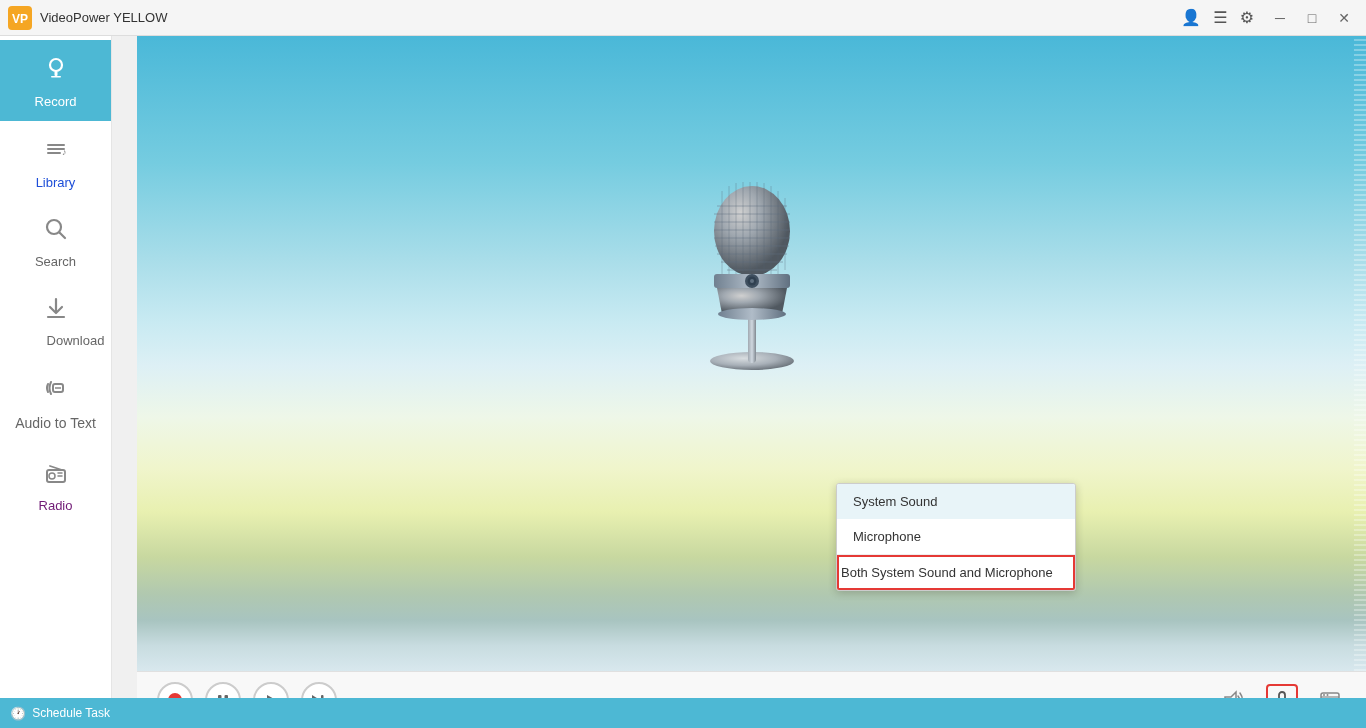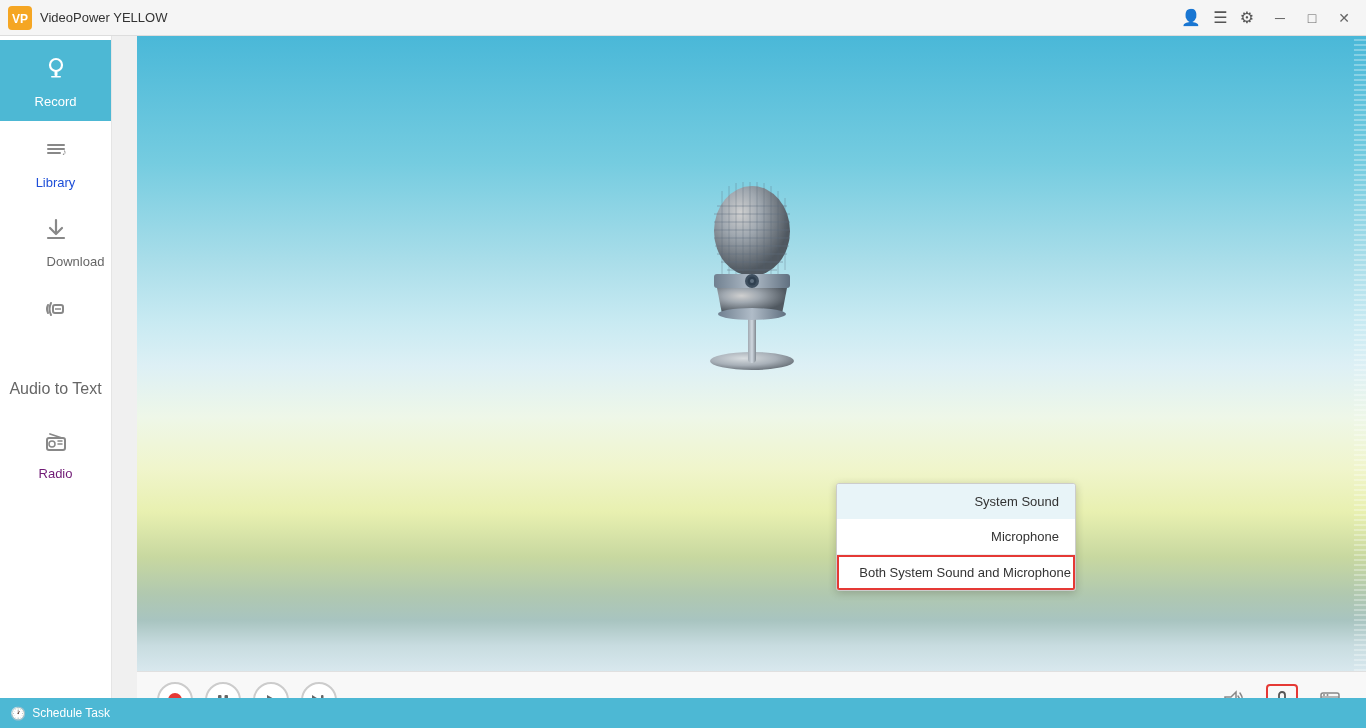--- a/index.html
+++ b/index.html
@@ -106,21 +106,20 @@
       height: 692px;
       overflow: hidden;
     }
 
     
     .bg-area {
       width: 100%;
       height: 635px;
       position: relative;
       background: linear-gradient(180deg, #4ab8d8 0%, #75cce0 20%, #a8dde9 35%, #c8eaf2 45%, #ddf0f5 52%, #eef7e8 60%, #f0f5cc 68%, #e8f0b0 75%, #c8d8a0 82%, #b0c8b0 88%, #a8c4c0 92%, #c8dce0 96%, #d8e8ee 100%);
-      text-align: right;
     }
 
     
     .mic-image {
       position: absolute;
       top: 120px;
       left: 50%;
       transform: translateX(-50%);
       width: 130px;
       height: 220px;
@@ -301,20 +300,29 @@
       <svg width="28" height="28" viewBox="0 0 28 28">
         <line x1="6" y1="10" x2="22" y2="10" stroke="#888" stroke-width="2" stroke-linecap="round"></line>
         <line x1="6" y1="14" x2="22" y2="14" stroke="#888" stroke-width="2" stroke-linecap="round"></line>
         <line x1="6" y1="18" x2="18" y2="18" stroke="#888" stroke-width="2" stroke-linecap="round"></line>
         <text x="20" y="20" font-size="9" fill="#888">♪</text>
       </svg>
     </span>
     <span style="color:#1d4ed8;font-size:13px;">Library</span>
   </div>
 
+  <div class="sidebar-item">
+    <span class="sidebar-icon">
+      <svg width="26" height="26" viewBox="0 0 26 26">
+          <circle cx="11" cy="11" r="7" fill="none" stroke="#888" stroke-width="2.2"></circle>
+          <line x1="16.5" y1="16.5" x2="22" y2="22" stroke="#888" stroke-width="2.2" stroke-linecap="round"></line>
+        </svg>
+    </span>
+    <span style="color:#666;font-size:13px;">Search</span>
+  </div>
 
   <div class="sidebar-item">
     <span class="sidebar-icon">
       <svg width="26" height="26" viewBox="0 0 26 26">
           <path d="M13 4 L13 17" stroke="#888" stroke-width="2.2" stroke-linecap="round"></path>
           <polyline points="7,12 13,18 19,12" fill="none" stroke="#888" stroke-width="2.2" stroke-linejoin="round" stroke-linecap="round"></polyline>
           <line x1="5" y1="22" x2="21" y2="22" stroke="#888" stroke-width="2.2" stroke-linecap="round"></line>
         </svg>
     </span>
     <span style="color:#666;font-size:13px;margin-left:40px;">Download</span>
@@ -322,21 +330,21 @@
 
   <div class="sidebar-item">
     <span class="sidebar-icon">
       <svg width="28" height="28" viewBox="0 0 28 28">
         <path d="M6 10 Q4 14 6 18" fill="none" stroke="#888" stroke-width="2" stroke-linecap="round"></path>
         <path d="M9 8 Q6 14 9 20" fill="none" stroke="#888" stroke-width="2" stroke-linecap="round"></path>
         <rect x="11" y="10" width="10" height="8" rx="2" fill="none" stroke="#888" stroke-width="2"></rect>
         <line x1="13" y1="14" x2="19" y2="14" stroke="#888" stroke-width="1.5"></line>
       </svg>
     </span>
-    <span style="color:#666;font-size:16px;text-align:center;line-height:1.3;margin-top:44px;">Audio to Text</span>
+    <span style="color:#666;font-size:14px;text-align:center;line-height:1.3;">Audio to Text</span>
   </div>
 
   <div class="sidebar-item">
     <span class="sidebar-icon">
       <svg width="28" height="28" viewBox="0 0 28 28">
         <rect x="5" y="12" width="18" height="12" rx="2" fill="none" stroke="#888" stroke-width="2"></rect>
         <circle cx="10" cy="18" r="3" fill="none" stroke="#888" stroke-width="1.5"></circle>
         <line x1="16" y1="15" x2="20" y2="15" stroke="#888" stroke-width="1.5" stroke-linecap="round"></line>
         <line x1="16" y1="18" x2="20" y2="18" stroke="#888" stroke-width="1.5" stroke-linecap="round"></line>
         <line x1="8" y1="8" x2="20" y2="12" stroke="#888" stroke-width="1.8" stroke-linecap="round"></line>

